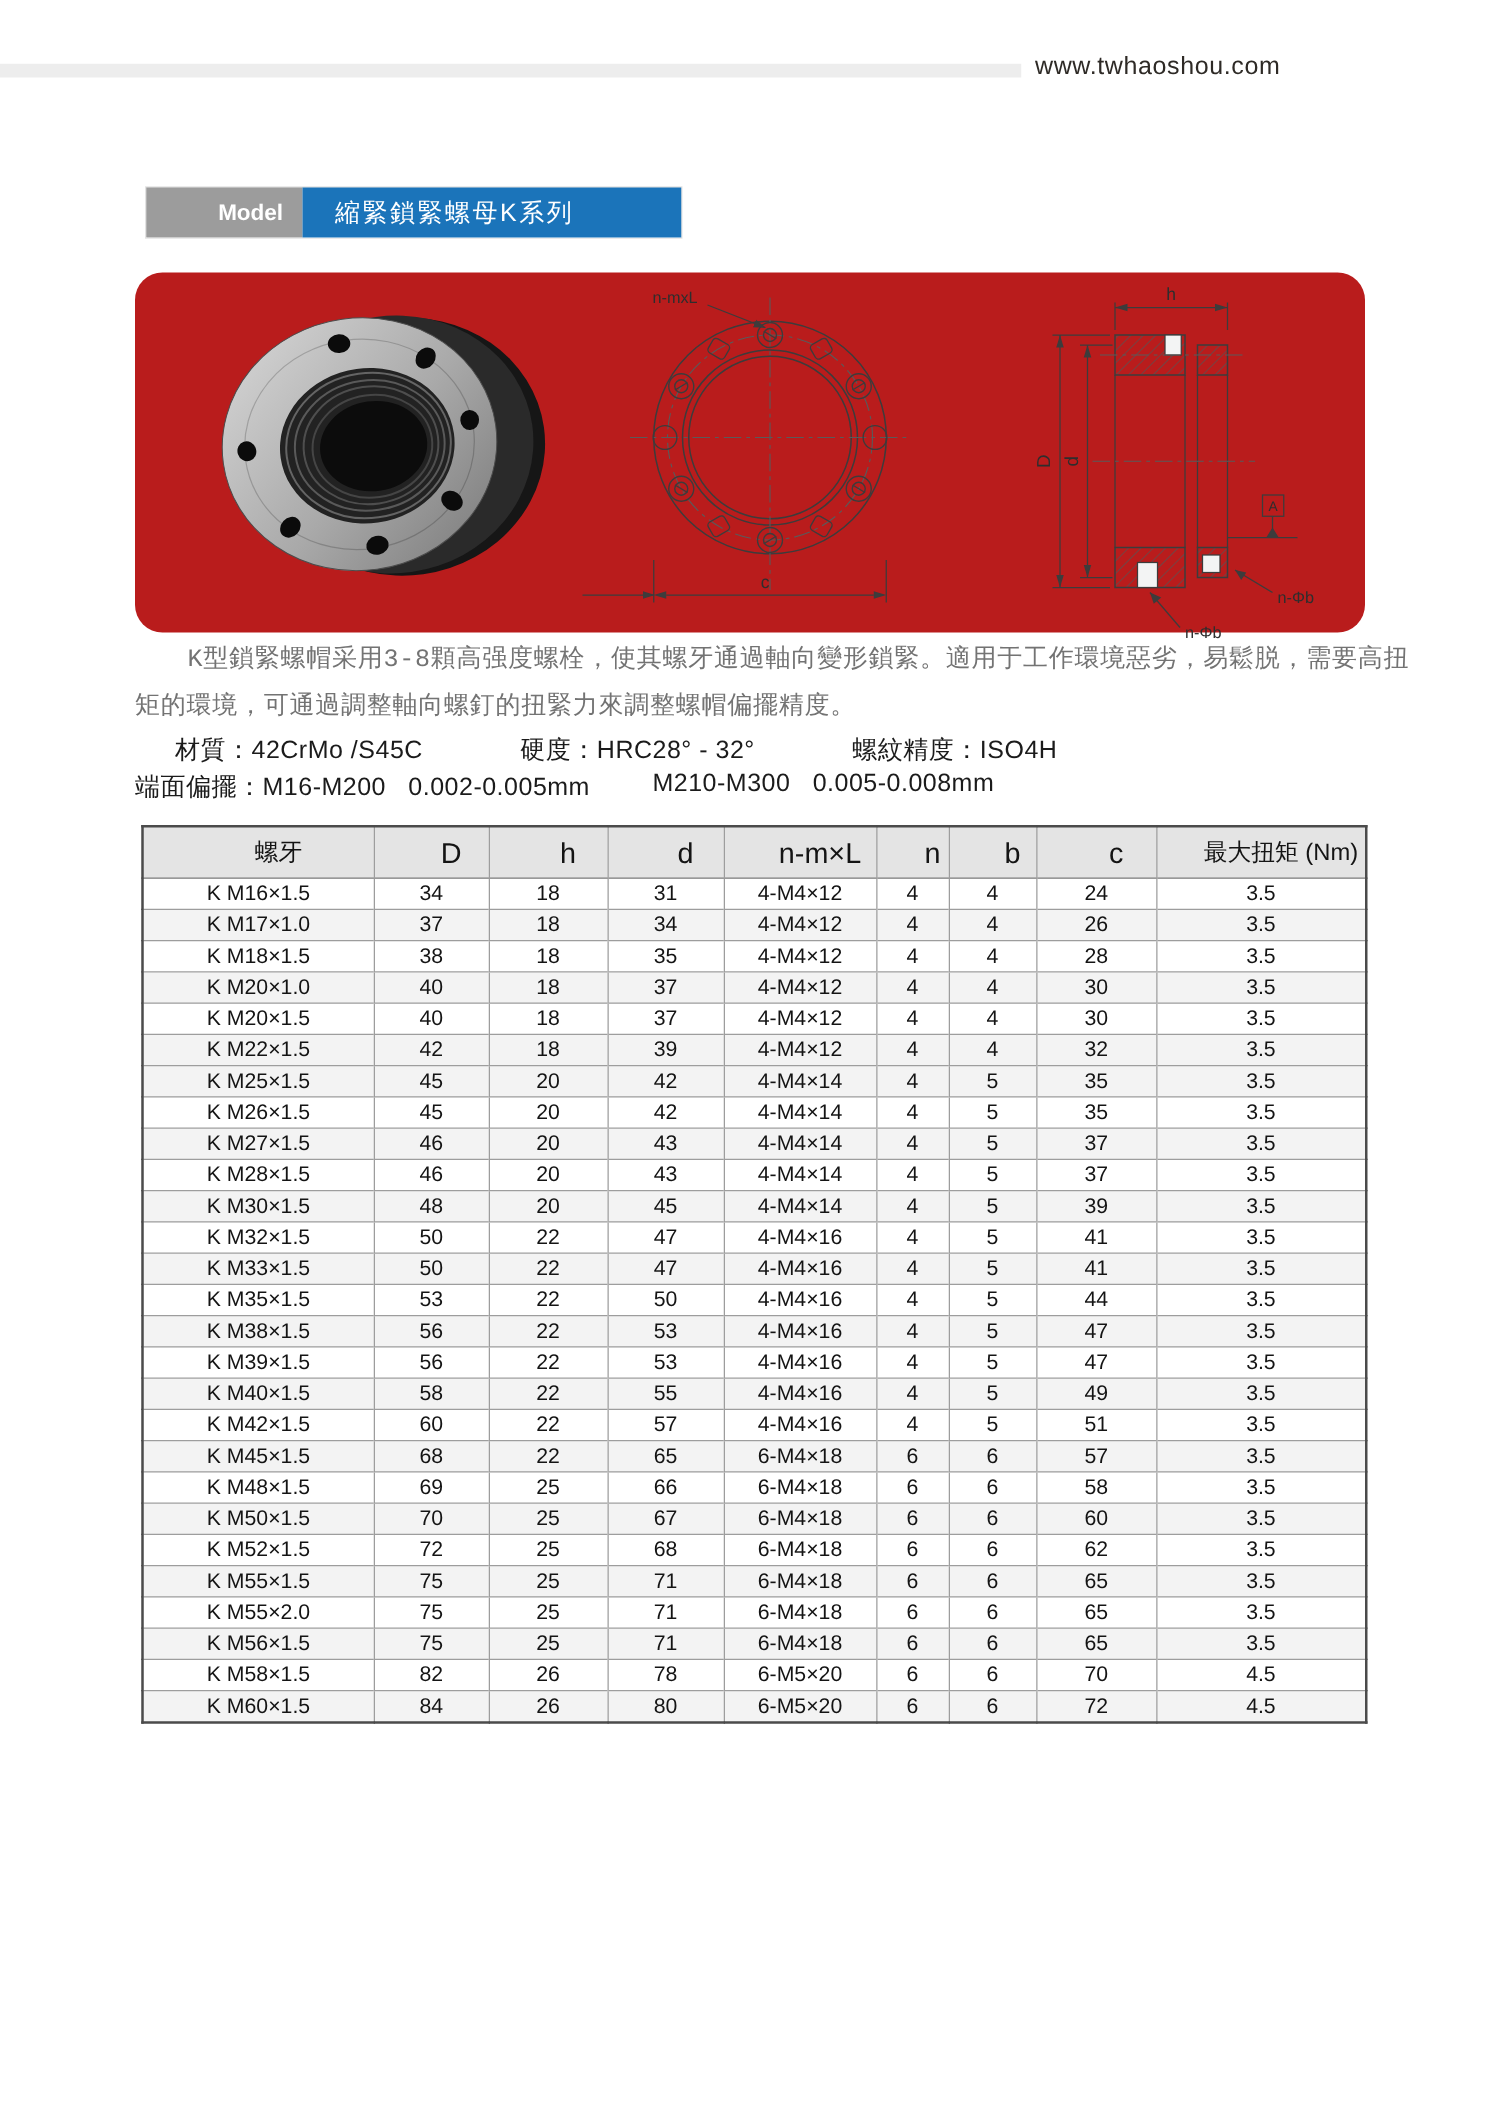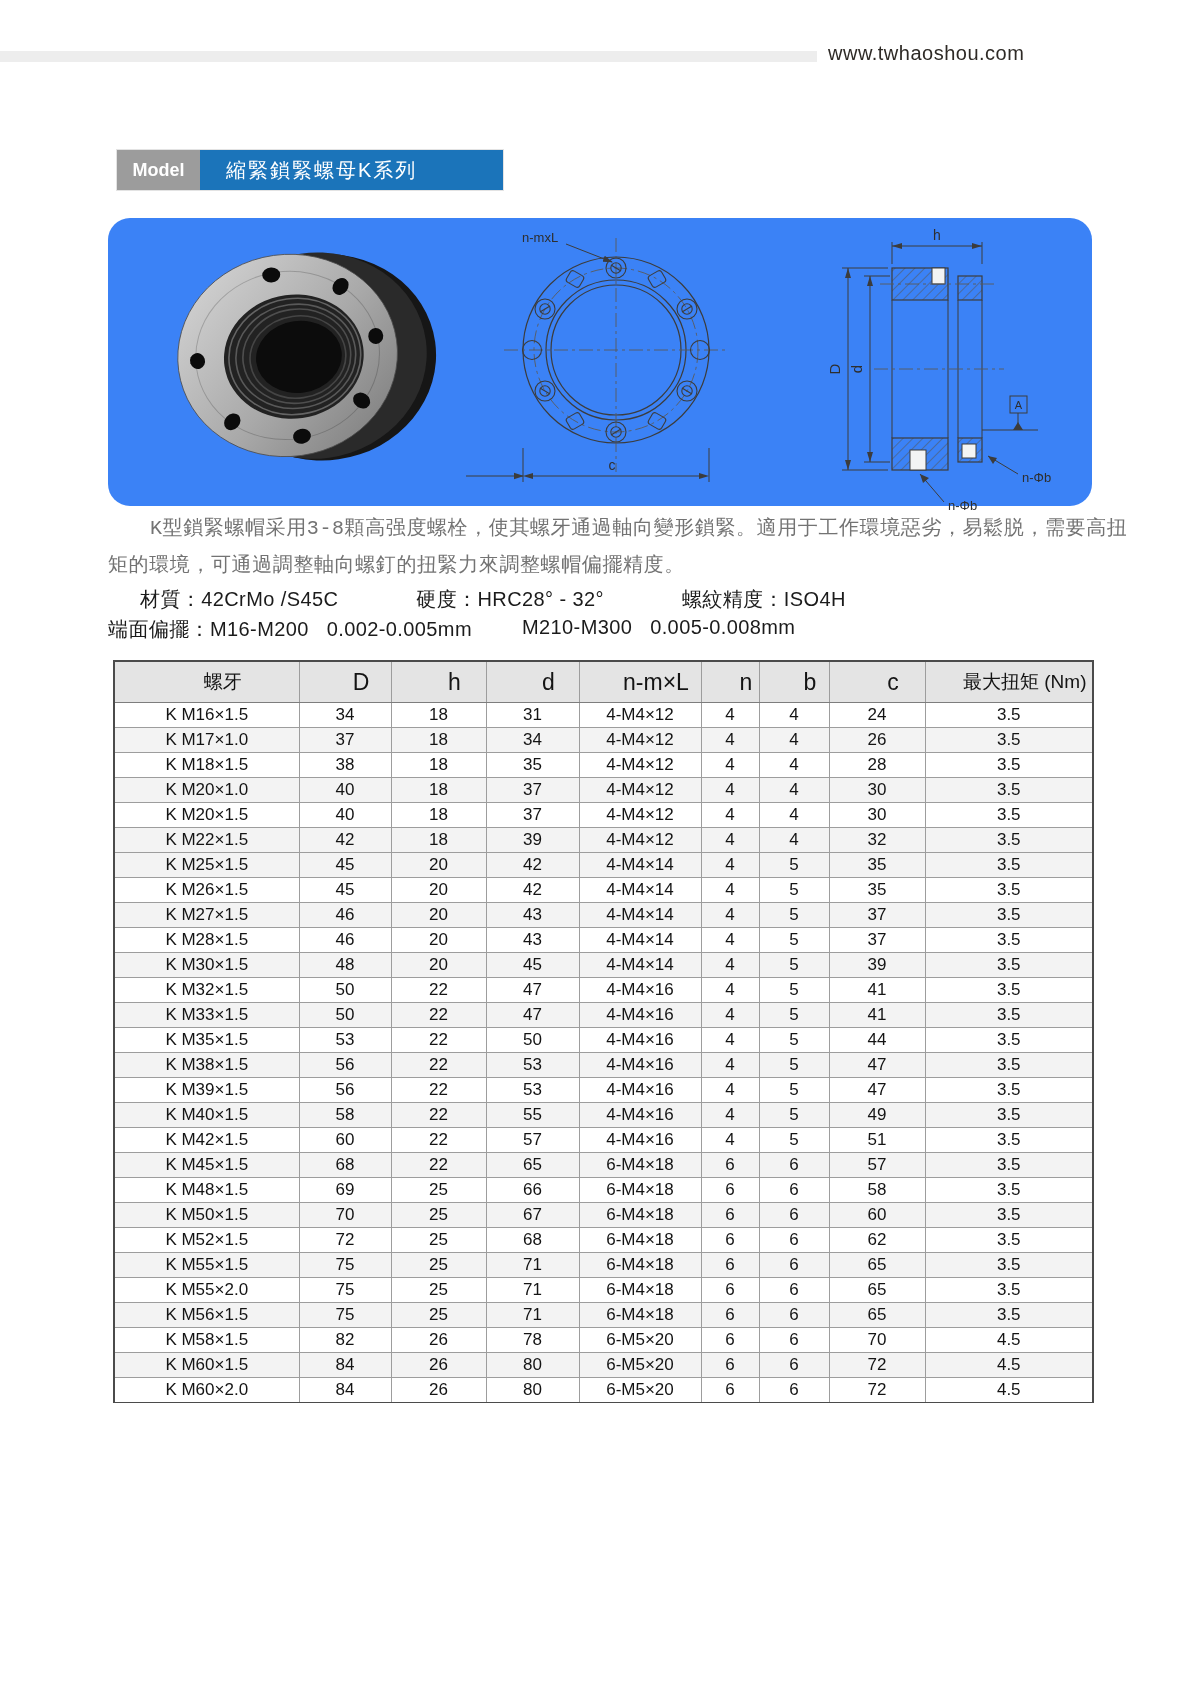--- a/index.html
+++ b/index.html
@@ -6,26 +6,26 @@
   body { font-family:"Liberation Sans","DejaVu Sans",sans-serif; background:#ffffff; }
   #page { position:relative; width:1200px; height:1403px; background:#ffffff; overflow:hidden; }
 
   
   .hdr-bar { position:absolute; left:0; top:51px; width:817px; height:11px; background:#ededed; }
   .hdr-url { position:absolute; left:828px; top:42px; font-size:20px; color:#2e2a26; letter-spacing:0.5px; }
 
   
   .badge { position:absolute; left:117px; top:150px; height:40px; display:flex; box-shadow:0 0 0 1px #e3e3e3; }
   .badge-model { width:83px; background:#9c9c9c; color:#ffffff; font-weight:bold; font-size:18px;
-                 display:flex; align-items:center; justify-content:center; }
+                 display:flex; align-items:center; justify-content:center;padding-left:42px; }
   .badge-title { width:303px; background:#1b74ba; color:#ffffff; font-size:20px; letter-spacing:2px;
                  display:flex; align-items:center; padding-left:26px; box-sizing:border-box; }
 
   
-  .panel { position:absolute; left:108px; top:218px; width:984px; height:288px; background:#3b82f6; border-radius:22px; }
+  .panel { position:absolute; left:108px; top:218px; width:984px; height:288px; background:#b91c1c; border-radius:22px; }
   .panel svg { position:absolute; }
   .svg-photo   { left:18px;  top:10px; }
   .svg-front   { left:358px; top:4px; }
   .svg-section { left:688px; top:0px; }
   .tl { font-family:"Liberation Sans",sans-serif; fill:#2e2e2e; }
 
   
   .desc { position:absolute; left:108px; top:510px; width:990px; color:#737373; font-size:20px;font-family:Liberation Mono, monospace; }
   .desc-line { line-height:37px; white-space:nowrap; letter-spacing:0.6px; }
   .desc-line.indent { text-indent:42px; }
@@ -573,31 +573,20 @@
           <td>K M60×1.5</td>
           <td>84</td>
           <td>26</td>
           <td>80</td>
           <td>6-M5×20</td>
           <td>6</td>
           <td>6</td>
           <td>72</td>
           <td>4.5</td>
         </tr>
-        <tr>
-          <td>K M60×2.0</td>
-          <td>84</td>
-          <td>26</td>
-          <td>80</td>
-          <td>6-M5×20</td>
-          <td>6</td>
-          <td>6</td>
-          <td>72</td>
-          <td>4.5</td>
-        </tr>
       </tbody>
   </table>
 
   <div class="footer-rule"></div>
   <div class="page-tab"></div>
   <div class="page-num">13</div>
 
 </div>
 
 </body></html>

